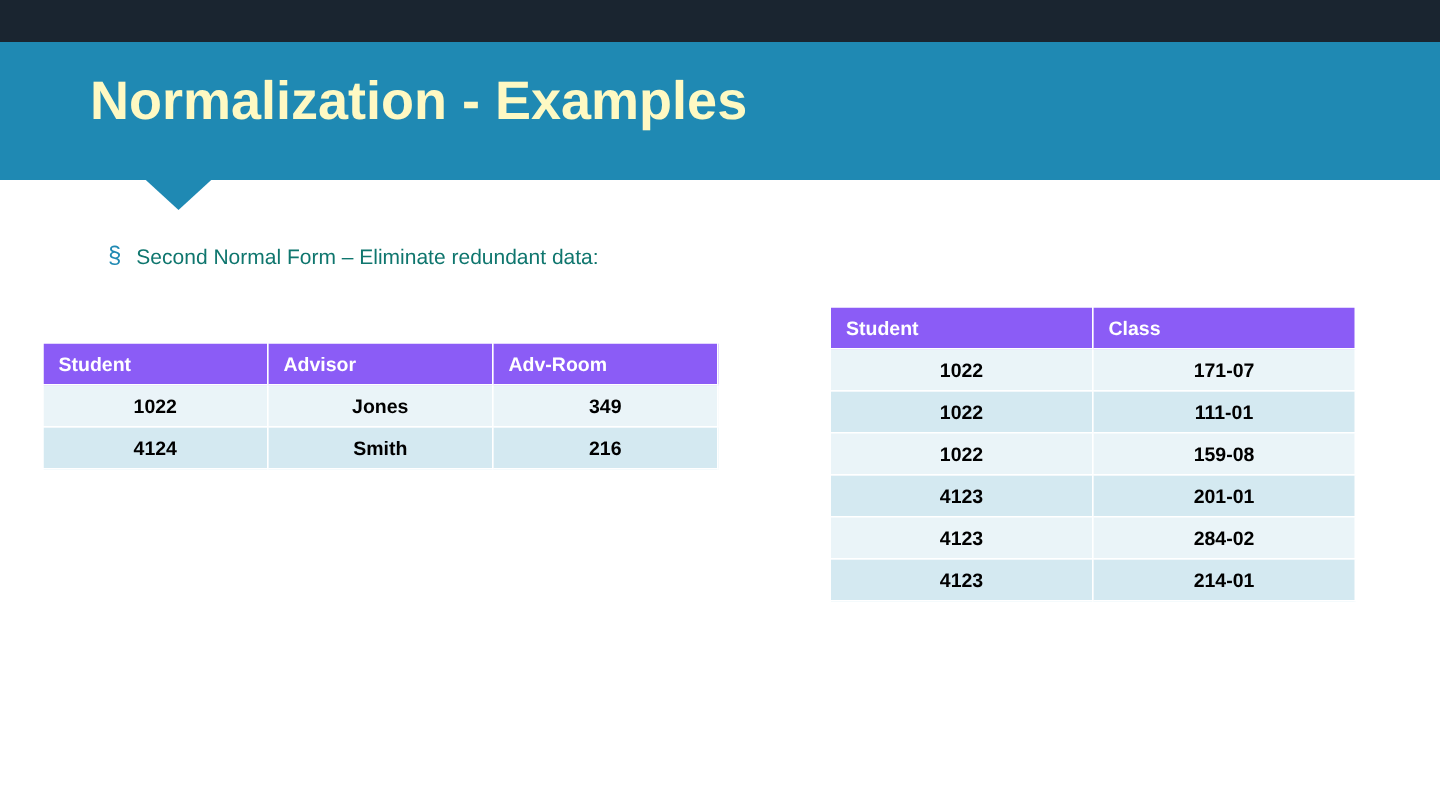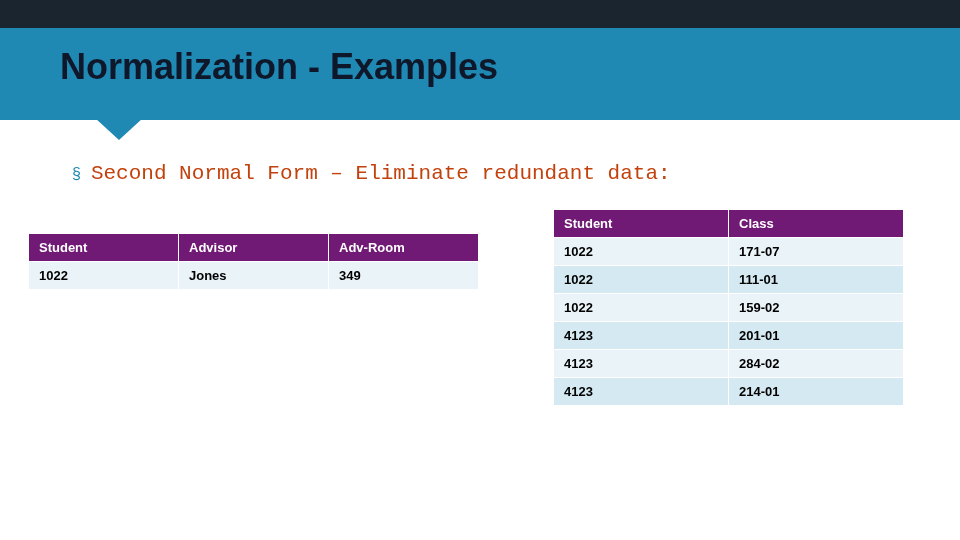--- a/index.html
+++ b/index.html
@@ -11,21 +11,21 @@
     width: 100%;
     height: 120px;
     position: relative;
   }
   .darker-top {
     background: #1a2530;
     height: 28px;
     width: 100%;
   }
   .title {
-    color: #0f172a;
+    color: #fef9c3;
     font-size: 36px;
     font-weight: bold;
     padding: 18px 0 0 60px;
   }
   .notch {
     position: absolute;
     left: 95px;
     bottom: -20px;
     width: 0; height: 0;
     border-left: 24px solid transparent;
@@ -44,49 +44,49 @@
     align-items: center;
     margin-bottom: 28px;
     margin-left: 24px;
   }
   .swirl {
     color: #1f89b3;
     font-size: 16px;
     margin-right: 10px;
   }
   .bullet-text {
-    font-size: 21px;
-    color: #c2410c;
-    font-family: Liberation Mono, monospace;
+    font-size: 14px;
+    color: #0f766e;
   }
 
   .tables-wrap {
     position: relative;
     height: 300px;
   }
 
   table {
     border-collapse: collapse;
     font-size: 13px;
     position: absolute;
   }
   th, td {
     text-align: left;
     padding: 6px 10px;
     font-weight: bold;
   }
   th {
-    background: #701a75;
+    background: #8b5cf6;
     color: #fff;
     border: 1px solid #fff;
   }
   td {
     background: #eaf4f8;
     color: #000;
     border: 1px solid #fff;
+    text-align: center;
   }
   tr.alt td { background: #d4e9f1; }
 
   .left-table { left: -20px; top: 20px; }
   .left-table th, .left-table td { width: 150px; }
 
   .right-table { left: 505px; top: -4px; }
   .right-table th, .right-table td { width: 175px; }
 </style>
 </head>
@@ -112,40 +112,45 @@
           <tr>
         <th>Student</th>
         <th>Advisor</th>
         <th>Adv-Room</th>
       </tr>
       <tr>
         <td>1022</td>
         <td>Jones</td>
         <td>349</td>
       </tr>
+      <tr class="alt">
+        <td>4124</td>
+        <td>Smith</td>
+        <td>216</td>
+      </tr>
     </tbody>
       </table>
 
     <table class="right-table">
       <tbody>
           <tr>
         <th>Student</th>
         <th>Class</th>
       </tr>
       <tr>
         <td>1022</td>
         <td>171-07</td>
       </tr>
       <tr class="alt">
         <td>1022</td>
         <td>111-01</td>
       </tr>
       <tr>
         <td>1022</td>
-        <td>159-02</td>
+        <td>159-08</td>
       </tr>
       <tr class="alt">
         <td>4123</td>
         <td>201-01</td>
       </tr>
       <tr>
         <td>4123</td>
         <td>284-02</td>
       </tr>
       <tr class="alt">

